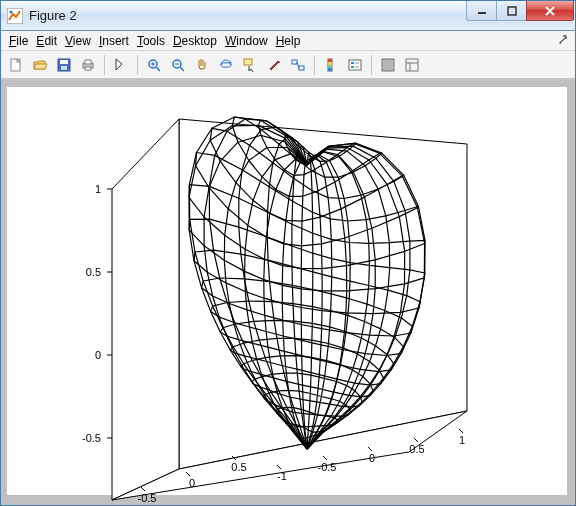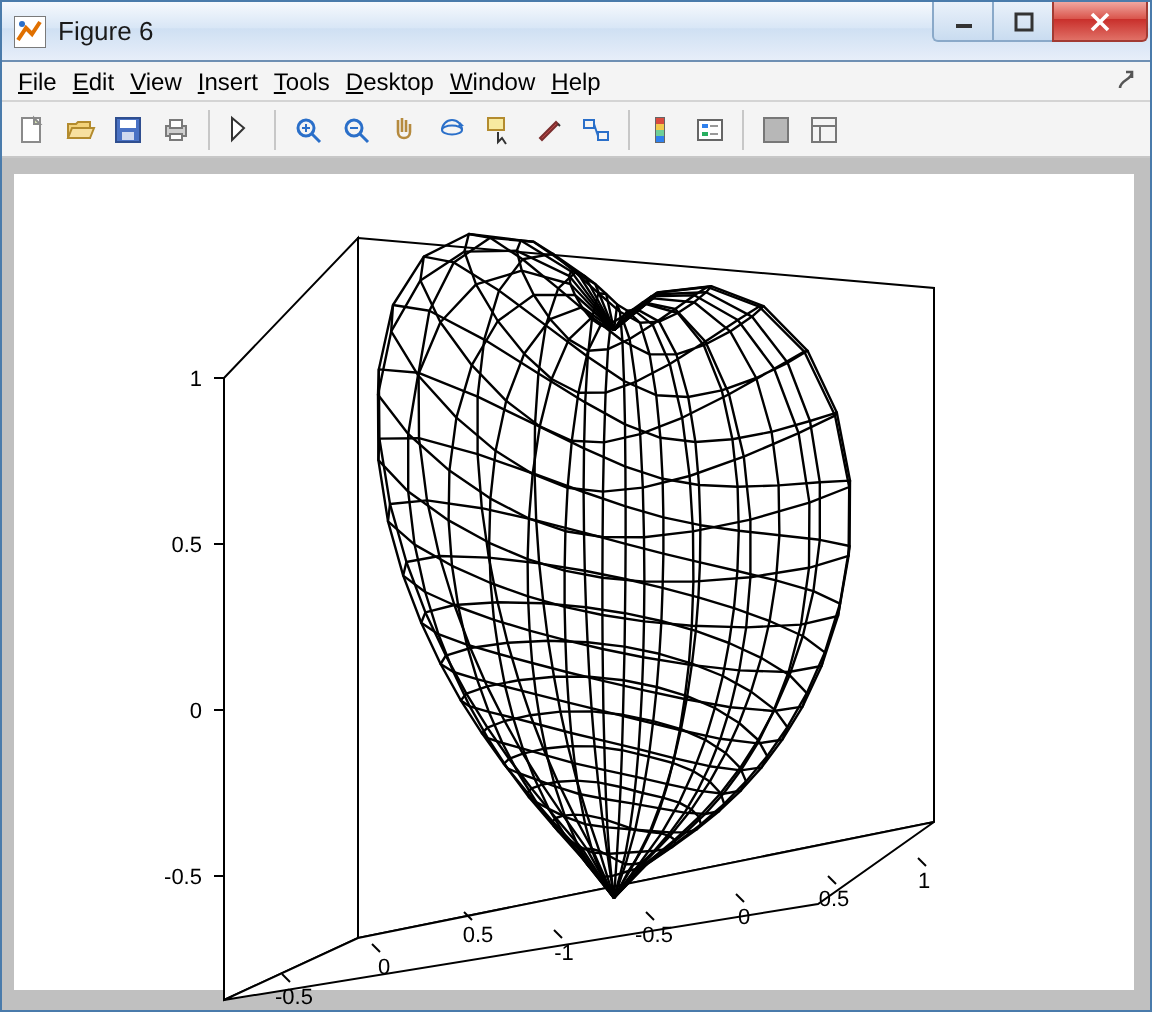--- a/index.html
+++ b/index.html
@@ -37,21 +37,21 @@
 <div class="window">
 
   <div class="titlebar">
     <span class="app-icon">
       <svg width="16" height="16" viewBox="0 0 16 16">
         <rect x="0" y="0" width="16" height="16" fill="#fff" stroke="#7a7a7a"></rect>
         <path d="M2 12 L6 6 L9 9 L13 3" stroke="#e07000" stroke-width="2" fill="none"></path>
         <circle cx="4" cy="4" r="1.5" fill="#2a6fc9"></circle>
       </svg>
     </span>
-    <span class="title-text">Figure 6</span>
+    <span class="title-text">Figure 2</span>
     <div class="win-controls">
       <div class="win-btn min">
         <svg width="10" height="10">
             <line x1="1" y1="7" x2="9" y2="7" stroke="#333" stroke-width="2"></line>
           </svg>
       </div>
       <div class="win-btn">
         <svg width="10" height="10">
             <rect x="1" y="1" width="8" height="8" fill="none" stroke="#333" stroke-width="1.5"></rect>
           </svg>

